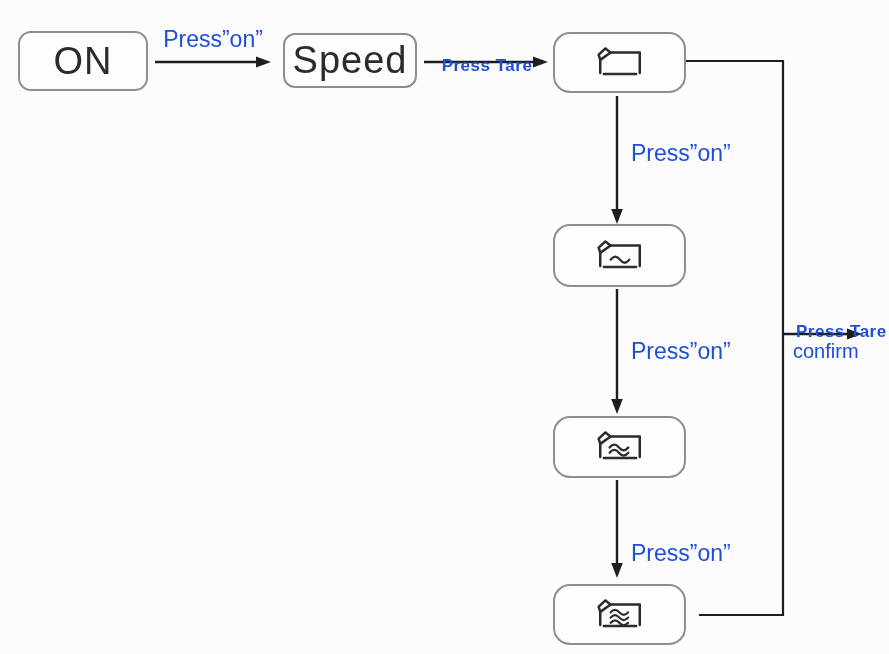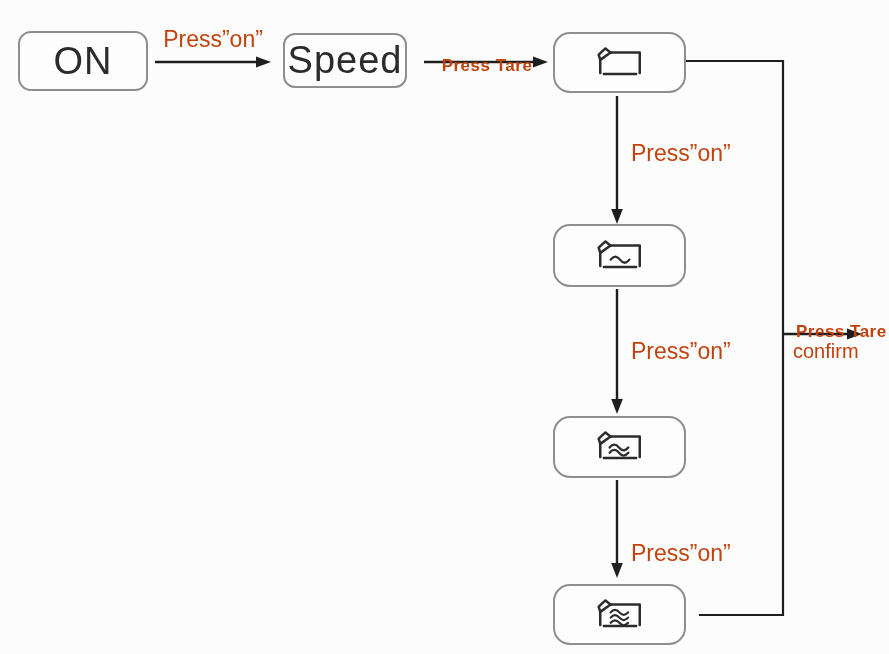--- a/index.html
+++ b/index.html
@@ -19,29 +19,29 @@
   .node{
     position:absolute;
     background:#fdfdfd;
     border:2px solid #8e8e8e;
     display:flex;align-items:center;justify-content:center;
     box-sizing:border-box;
     color:#2b2b2b;
   }
   .node-text{font-size:38px;color:#2b2b2b;letter-spacing:1px;}
   .on-box{left:18px;top:31px;width:130px;height:60px;border-radius:13px;}
-  .speed-box{left:283px;top:33px;width:124px;height:55px;border-radius:12px;}
+  .speed-box{left:283px;top:33px;width:134px;height:55px;border-radius:12px;}
   .icon-box{left:553px;width:133px;border-radius:17px;}
   .b1{top:32px;height:61px;}
   .b2{top:224px;height:63px;}
   .b3{top:416px;height:62px;}
   .b4{top:584px;height:61px;}
   .lbl{
     position:absolute;
-    color:#c2410c;
+    color:#1d4ed8;
     white-space:nowrap;
     text-align:center;
   }
   .press-on{font-size:23px;}
   .press-tare{font-size:17px;font-weight:bold;letter-spacing:0.5px;margin-top:20px;}
   .confirm{font-size:20px;}
   .centerx{transform:translateX(-50%);}
   .icon-svg{display:block;}
 </style>
 </head>

